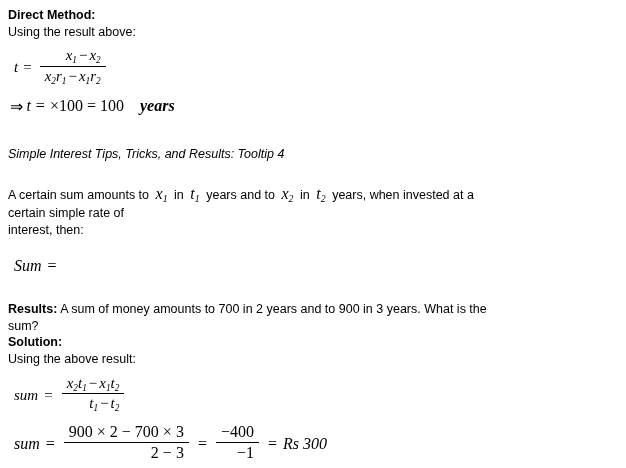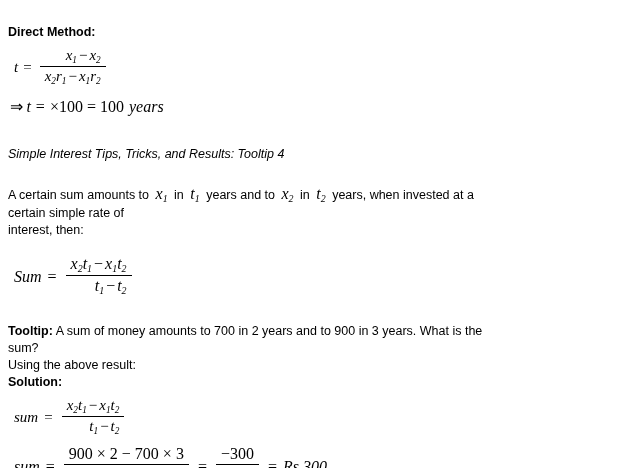--- a/index.html
+++ b/index.html
@@ -12,21 +12,21 @@
     background: #ffffff;
     font-family: "Liberation Sans", sans-serif;
     font-size: 12.5px;
     color: #000000;
     overflow: hidden;
   }
   .page {
     position: relative;
     width: 498px;
     height: 468px;
-    padding: 24px 10px 0 8px;
+    padding: 7px 10px 0 8px;
     box-sizing: border-box;
   }
   .bold { font-weight: bold; }
   .italic-bold { font-weight: normal; font-style: italic; }
   .line { line-height: 1.35; }
 
   
   .math {
     font-family: "Liberation Serif", serif;
     font-style: italic;
@@ -82,20 +82,21 @@
 
   .txt { font-size: 12.5px; font-family: "Liberation Sans", sans-serif; }
 </style>
 </head>
 <body>
 
 <div class="page">
 
   <div>
     <div class="bold line">Direct Method:</div>
+    <div class="line">Using the result above:</div>
 
     <div class="blk" style="margin-top:8px;">
       <div class="eqrow math" style="margin-left:6px;">
         <span class="mi">t</span>
         <span class="eq" style="margin:0 5px;">=</span>
         <span class="frac">
           <span class="n"><span class="mi">x</span><sub class="s">1</sub><span class="op" style="margin:0 2px;">−</span><span class="mi">x</span><sub class="s">2</sub></span>
           <span class="d"><span class="mi">x</span><sub class="s">2</sub><span class="mi">r</span><sub class="s">1</sub><span class="op" style="margin:0 2px;">−</span><span class="mi">x</span><sub class="s">1</sub><span class="mi">r</span><sub class="s">2</sub></span>
         </span>
       </div>
@@ -103,21 +104,21 @@
 
     <div class="blk" style="margin-top:10px;">
       <div class="eqrow math" style="margin-left:2px; font-size:16px;">
         <span class="op">⇒</span>
         <span class="mi" style="margin-left:3px;">t</span>
         <span class="eq" style="margin:0 5px;">=</span>
         <span class="op">×</span>
         <span class="mn">100</span>
         <span class="eq" style="margin:0 4px;">=</span>
         <span class="mn">100</span>
-        <span class="mi" style="margin-left:5px;">years</span>
+        <span class="mi" style="margin-left:16px;font-weight:bold;">years</span>
       </div>
     </div>
   </div>
 
   <div style="margin-top:30px;">
     <div class="italic-bold line">Simple Interest Tips, Tricks, and Results: Tooltip 4</div>
 
     <div class="line txt" style="margin-top:20px;">
       <span>A certain sum amounts to</span>
       <span class="inline-math" style="margin:0 3px;"><span>x</span><sub class="s">1</sub></span>
@@ -128,35 +129,31 @@
       <span>in</span>
       <span class="inline-math" style="margin:0 3px;"><span>t</span><sub class="s">2</sub></span>
       <span>years, when invested at a certain simple rate of</span>
     </div>
     <div class="line txt">interest, then:</div>
 
     <div class="blk" style="margin-top:18px;">
       <div class="eqrow math" style="margin-left:6px; font-size:16px;">
         <span class="mi">Sum</span>
         <span class="eq" style="margin:0 6px;">=</span>
-        <span class="frac">
-          <span class="n"><span class="mi">x</span><sub class="s">2</sub><span class="mi">t</span><sub class="s">1</sub><span class="op" style="margin:0 2px;">−</span><span class="mi">x</span><sub class="s">1</sub><span class="mi">t</span><sub class="s">2</sub></span>
-          <span class="d"><span class="mi">t</span><sub class="s">1</sub><span class="op" style="margin:0 2px;">−</span><span class="mi">t</span><sub class="s">2</sub></span>
-        </span>
       </div>
     </div>
   </div>
 
   <div style="margin-top:26px;">
     <div class="line txt">
-      <span class="bold">Tooltip:</span>
+      <span class="bold">Results:</span>
       <span>A sum of money amounts to 700 in 2 years and to 900 in 3 years. What is the sum?</span>
     </div>
+    <div class="line txt bold">Solution:</div>
     <div class="line txt">Using the above result:</div>
-    <div class="line txt bold">Solution:</div>
 
     <div class="blk" style="margin-top:8px;">
       <div class="eqrow math" style="margin-left:6px;">
         <span class="mi">sum</span>
         <span class="eq" style="margin:0 6px;">=</span>
         <span class="frac">
           <span class="n"><span class="mi">x</span><sub class="s">2</sub><span class="mi">t</span><sub class="s">1</sub><span class="op" style="margin:0 2px;">−</span><span class="mi">x</span><sub class="s">1</sub><span class="mi">t</span><sub class="s">2</sub></span>
           <span class="d"><span class="mi">t</span><sub class="s">1</sub><span class="op" style="margin:0 2px;">−</span><span class="mi">t</span><sub class="s">2</sub></span>
         </span>
       </div>
@@ -165,21 +162,21 @@
     <div class="blk" style="margin-top:10px;">
       <div class="eqrow math" style="margin-left:6px; font-size:16px;">
         <span class="mi">sum</span>
         <span class="eq" style="margin:0 6px;">=</span>
         <span class="frac">
           <span class="n mn">900 × 2 − 700 × 3</span>
           <span class="d mn">2 − 3</span>
         </span>
         <span class="eq" style="margin:0 6px;">=</span>
         <span class="frac">
-          <span class="n mn">−300</span>
+          <span class="n mn">−400</span>
           <span class="d mn">−1</span>
         </span>
         <span class="eq" style="margin:0 6px;">=</span>
         <span class="mi">Rs 300</span>
       </div>
     </div>
   </div>
 
 </div>
 

